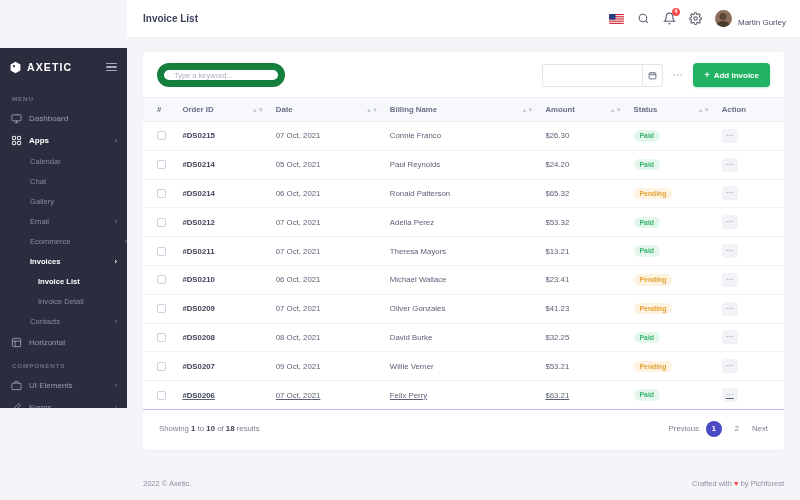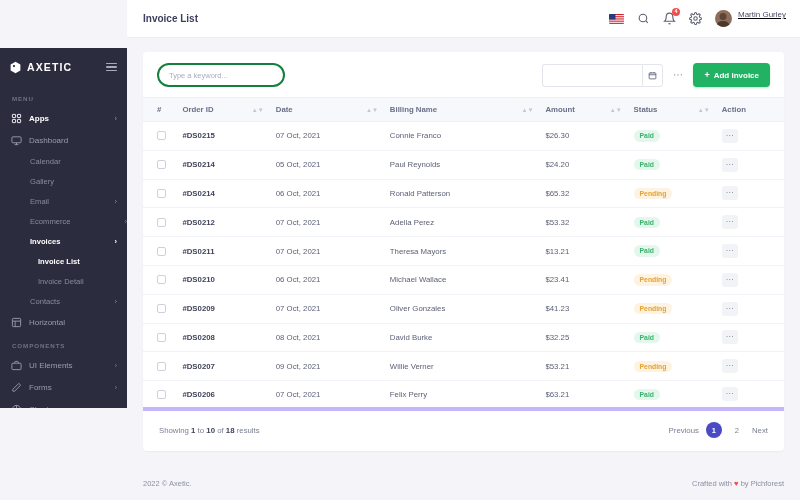--- a/index.html
+++ b/index.html
@@ -71,21 +71,21 @@
   .t-icon { width: 13px; height: 13px; display: block; cursor: pointer; position: relative; }
   .bell-wrap { position: relative; display: flex; }
   .badge {
     position: absolute; top: -4px; right: -4px;
     background: #f34e4e; color: #fff;
     font-size: 5.5px; font-weight: bold;
     min-width: 8px; height: 8px; border-radius: 50%;
     display: flex; align-items: center; justify-content: center;
     padding: 0 1px; line-height: 1;
   }
-  .user { display: flex; align-items: flex-start; gap: 6px; cursor: pointer; text-decoration: underline; }
+  .user { display: flex; align-items: flex-end; gap: 6px; cursor: pointer; }
   .avatar {
     width: 17px; height: 17px; border-radius: 50%;
     background: #8d6e5a; position: relative; overflow: hidden;
     flex: 0 0 17px;
   }
   .avatar::after {
     content: ""; position: absolute; left: 50%; top: 3px;
     width: 7px; height: 7px; border-radius: 50%;
     background: #5b4636; transform: translateX(-50%);
   }
@@ -102,21 +102,21 @@
     box-shadow: 0 1px 2px rgba(56,65,74,.06);
     overflow: hidden;
   }
 
   .toolbar {
     display: flex; align-items: center; justify-content: space-between;
     padding: 11px 14px 10px 14px;
   }
   .search-input {
     width: 128px; height: 24px;
-    border: 2px solid #15803d; border-radius: 13px;
+    border: 7px solid #15803d; border-radius: 13px;
     font-size: 7.5px; color: #8b8fa3; padding: 0 10px;
     font-family: "Liberation Sans", sans-serif;
     outline: none; background: #fff;
   }
   .search-input::placeholder { color: #a9adbe; }
   .toolbar-right { display: flex; align-items: center; gap: 8px; }
   .date-group { display: flex; align-items: center; }
   .date-input {
     width: 100px; height: 23px;
     border: 1px solid #e3e5ec; border-right: none;
@@ -154,21 +154,21 @@
     white-space: nowrap;
   }
   th .th-in { display: flex; align-items: center; justify-content: space-between; padding-right: 12px; }
   .sort { color: #c3c6d4; font-size: 6px; line-height: 1; display: flex; flex-direction: column; gap: 0px; }
   tbody td {
     font-size: 7.8px; color: #5d6176;
     padding: 0; height: 28.8px;
     border-bottom: 1px solid #f1f2f7;
     vertical-align: middle;
   }
-  tbody tr:last-child td { border-bottom: 4px solid #c4b5fd; }
+  tbody tr:last-child td { border-bottom: 1px solid #c4b5fd; text-decoration: underline; }
   .col-chk { width: 38px; padding-left: 14px !important; }
   .col-oid { width: 90px; }
   .col-date { width: 110px; }
   .col-name { width: 150px; }
   .col-amt { width: 85px; }
   .col-status { width: 85px; }
   .col-action { width: 60px; }
   .chk {
     width: 9px; height: 9px; border: 1px solid #ced1dd;
     border-radius: 2px; background: #fff; display: block; cursor: pointer;
@@ -228,44 +228,45 @@
       </div>
       <div class="sb-burger">
           <span></span>
           <span></span>
           <span></span>
         </div>
     </div>
 
     <div class="sb-section">MENU</div>
 
+    <div class="sb-item">
+      <span class="ico">
+        <svg viewBox="0 0 24 24" fill="none" stroke="#9a9cb0" stroke-width="2">
+            <rect x="2" y="4" width="20" height="13" rx="2"></rect>
+            <path d="M8 21h8M12 17v4"></path>
+          </svg>
+      </span>
+      <span class="lbl">Dashboard</span>
+    </div>
+
     <div class="sb-item active">
       <span class="ico">
         <svg viewBox="0 0 24 24" fill="none" stroke="#ffffff" stroke-width="2">
             <rect x="3" y="3" width="7" height="7" rx="1"></rect>
             <rect x="14" y="3" width="7" height="7" rx="1"></rect>
             <rect x="3" y="14" width="7" height="7" rx="1"></rect>
             <rect x="14" y="14" width="7" height="7" rx="1"></rect>
           </svg>
       </span>
       <span class="lbl">Apps</span>
       <span class="arrow">›</span>
     </div>
 
-    <div class="sb-item">
-      <span class="ico">
-        <svg viewBox="0 0 24 24" fill="none" stroke="#9a9cb0" stroke-width="2">
-            <rect x="2" y="4" width="20" height="13" rx="2"></rect>
-            <path d="M8 21h8M12 17v4"></path>
-          </svg>
-      </span>
-      <span class="lbl">Dashboard</span>
-    </div>
-
     <div class="sb-sub"><span>Calendar</span></div>
+    <div class="sb-sub"><span>Chat</span></div>
     <div class="sb-sub"><span>Gallery</span></div>
     <div class="sb-sub" style="display:flex;justify-content:space-between;padding-right:10px;">
         <span>Email</span>
         <span class="arrow">›</span>
       </div>
     <div class="sb-sub" style="display:flex;justify-content:space-between;padding-right:0;">
         <span>Ecommerce</span>
         <span class="arrow">›</span>
       </div>
     <div class="sb-sub active" style="display:flex;justify-content:space-between;padding-right:10px;">

